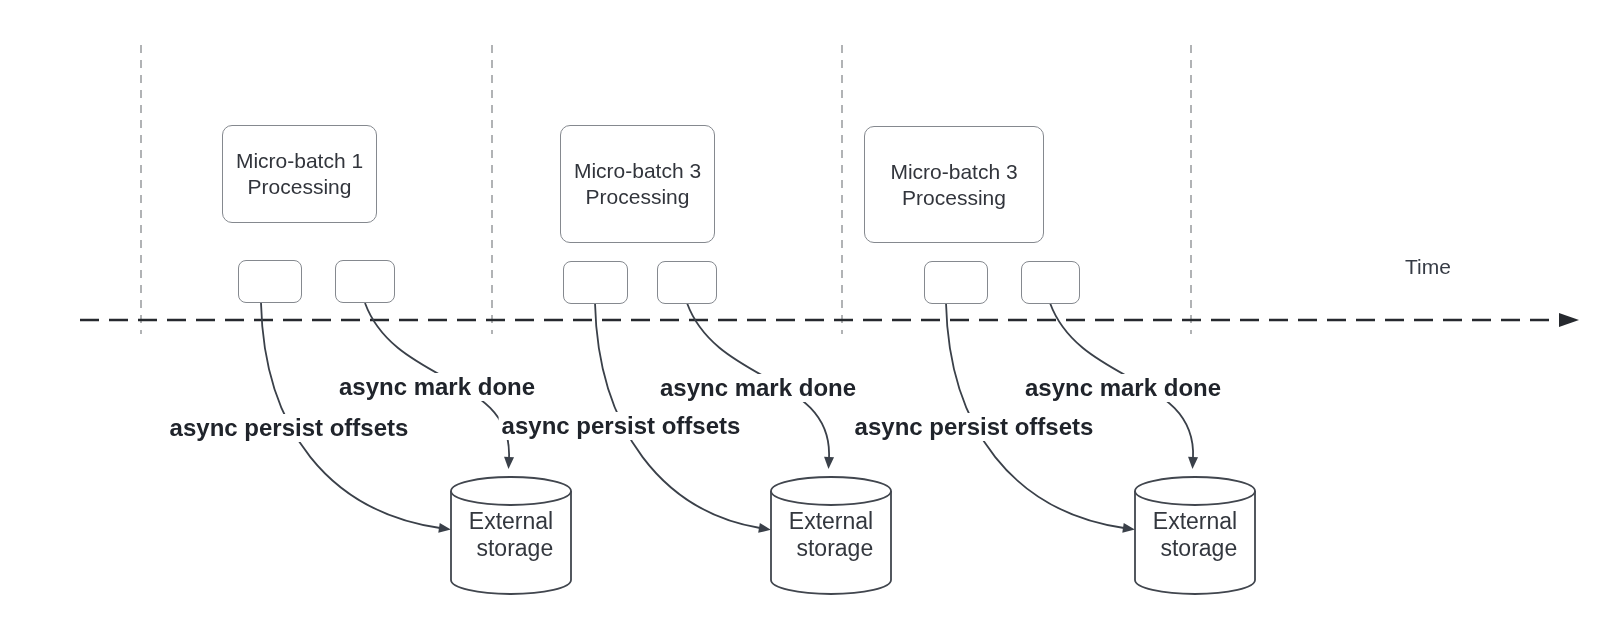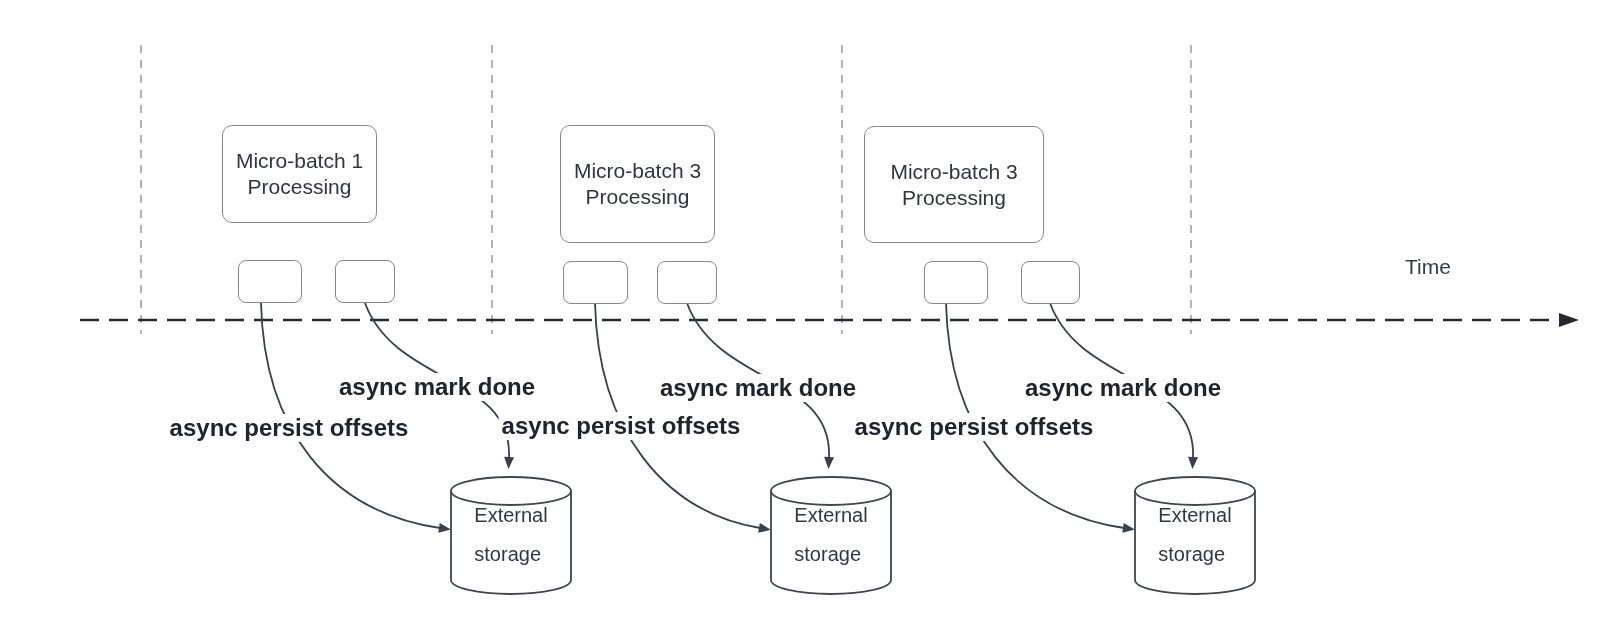--- a/index.html
+++ b/index.html
@@ -57,22 +57,22 @@
     white-space:nowrap;
     font-size:24px;font-weight:bold;
     color:var(--label-text);
     background:var(--bg);
     padding:0 3px;
   }
   .storage-label{
     position:absolute;
     transform:translate(-50%,-50%);
     white-space:pre-line;
-    text-align:left;
-    font-size:20px;line-height:39px;
+    text-align:right;
+    font-size:23px;line-height:27px;
     color:var(--storage-text);
   }
   .time-label{
     position:absolute;
     transform:translate(-50%,-50%);
     font-size:21px;
     color:var(--time-text);
     margin-left:42px;
   }
 </style>

